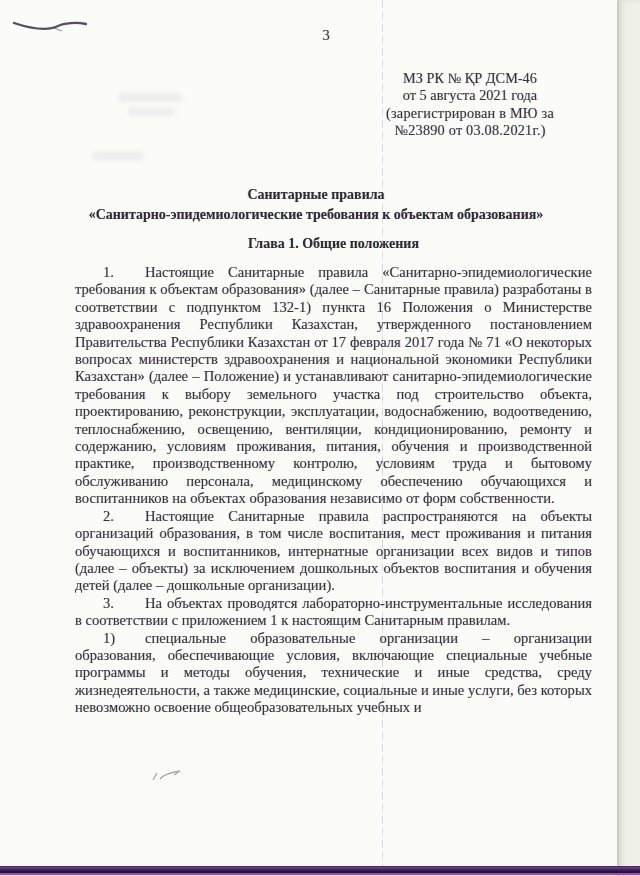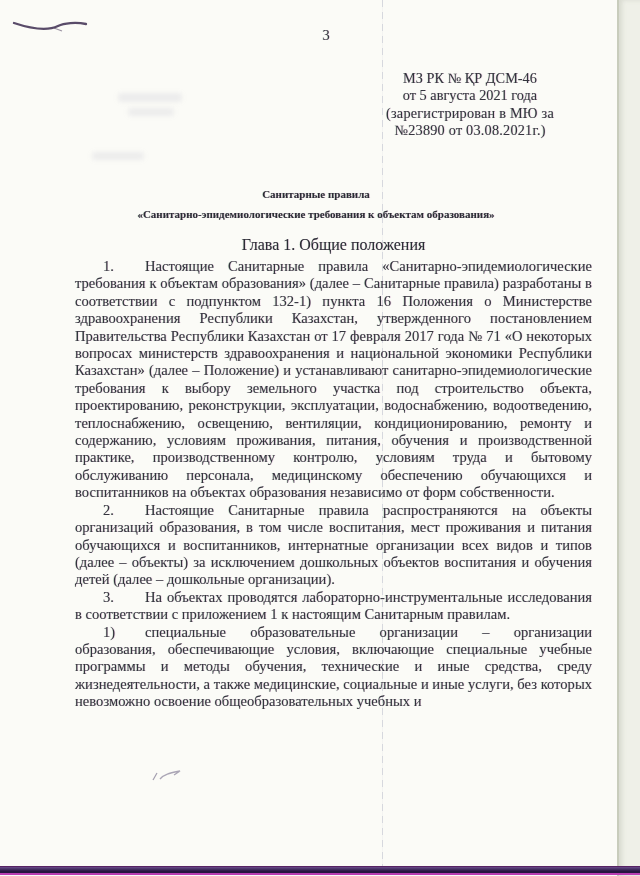--- a/index.html
+++ b/index.html
@@ -42,29 +42,29 @@
     position:absolute;left:300px;top:27px;width:52px;
     text-align:center;font-size:14.5px;
   }
   .approval{
     position:absolute;left:366px;top:70px;width:208px;
     text-align:center;font-size:14.3px;line-height:17.4px;
   }
   .approval .italic{letter-spacing:0.2px;}
   .title-block{
     position:absolute;left:40px;top:185px;width:552px;
-    text-align:center;font-weight:bold;font-size:11px;line-height:19.5px;
+    text-align:center;font-weight:bold;font-size:14px;line-height:19.5px;
     color:#2c2c36;
   }
   .chapter{
     position:absolute;left:75px;top:236px;width:517px;
-    text-align:center;font-weight:normal;font-size:16px;color:#2c2c36;
+    text-align:center;font-weight:bold;font-size:14px;color:#2c2c36;
   }
   .body-text{
-    position:absolute;left:75px;top:258px;width:517px;
+    position:absolute;left:75px;top:264px;width:517px;
     font-size:14.6px;line-height:17.4px;text-align:justify;
   }
   .body-text p{margin:0;text-indent:28px;}
   .pnum{display:inline-block;min-width:42px;text-indent:0;}
 </style>
 </head>
 <body>
 
 <div class="page">
 

